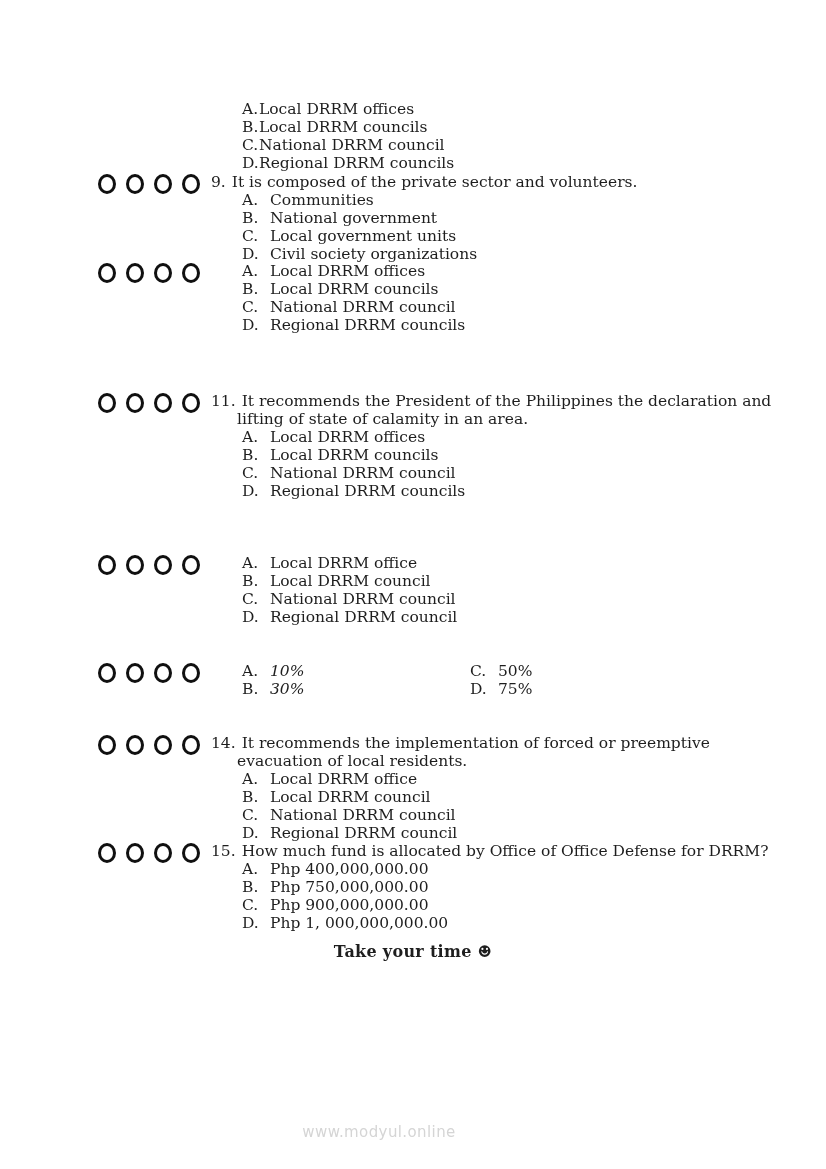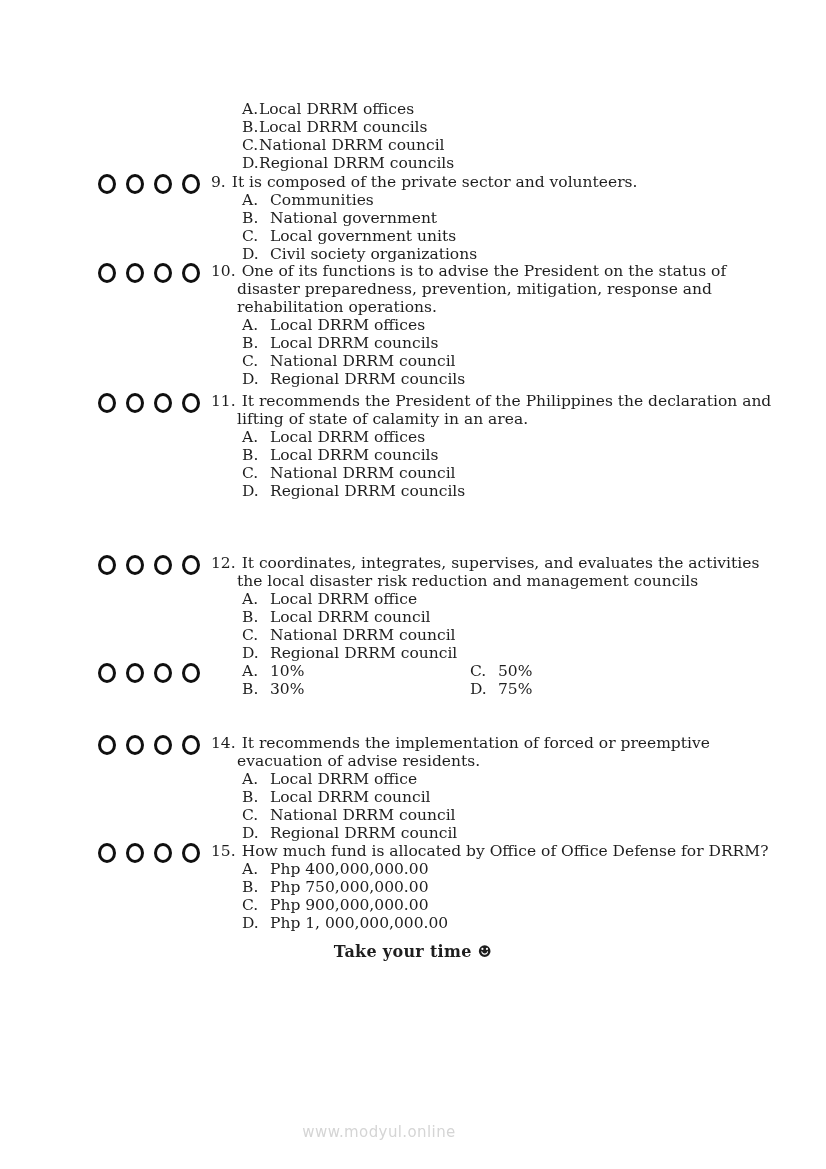--- a/index.html
+++ b/index.html
@@ -9,21 +9,21 @@
     font-size:15.5px; line-height:18px; overflow:hidden;
   }
   .qblock { position:absolute; left:211px; width:600px; }
   .qline { padding-left:26px; text-indent:-26px; }
   .qnum { margin-right:6px; }
   .qtext { white-space:pre-line;margin-top:17px; }
   .opts { margin-left:31px; }
   .opt { display:flex; }
   .letter { flex:0 0 28px; width:28px; }
   .q8 .letter { flex:0 0 17px; width:17px; }
-  .t1 { flex:0 0 200px; width:200px; }
+  .t1 { flex:0 0 200px; width:200px;font-style:italic; }
   .bubbles { position:absolute; left:-113px; top:1px; display:flex; gap:10px; }
   .bubble {
     width:18px; height:20px; box-sizing:border-box; background:#fff;
     border:3px solid #101010; border-radius:50%;
   }
   .closing {
     position:absolute; left:0; top:943px; width:826px; text-align:center;
     font-weight:bold; font-size:16px; letter-spacing:0.3px;
   }
   .footer {
@@ -86,23 +86,20 @@
     </div>
   </div>
 
   <div class="qblock" style="top:262px">
     <div class="bubbles">
       <span class="bubble"></span>
         <span class="bubble"></span>
         <span class="bubble"></span>
         <span class="bubble"></span>
     </div>
-    <div class="qline"><span class="qnum">10.</span><span class="qtext">One of its functions is to advise the President on the status of
-disaster preparedness, prevention, mitigation, response and
-rehabilitation operations.</span></div>
     <div class="opts">
       <div class="opt">
           <span class="letter">A.</span>
           <span>Local DRRM offices</span>
         </div>
       <div class="opt">
           <span class="letter">B.</span>
           <span>Local DRRM councils</span>
         </div>
       <div class="opt">
@@ -145,22 +142,20 @@
     </div>
   </div>
 
   <div class="qblock" style="top:554px">
     <div class="bubbles">
       <span class="bubble"></span>
         <span class="bubble"></span>
         <span class="bubble"></span>
         <span class="bubble"></span>
     </div>
-    <div class="qline"><span class="qnum">12.</span><span class="qtext">It coordinates, integrates, supervises, and evaluates the activities
-the local disaster risk reduction and management councils</span></div>
     <div class="opts">
       <div class="opt">
           <span class="letter">A.</span>
           <span>Local DRRM office</span>
         </div>
       <div class="opt">
           <span class="letter">B.</span>
           <span>Local DRRM council</span>
         </div>
       <div class="opt">
@@ -198,21 +193,21 @@
   </div>
 
   <div class="qblock" style="top:734px">
     <div class="bubbles">
       <span class="bubble"></span>
         <span class="bubble"></span>
         <span class="bubble"></span>
         <span class="bubble"></span>
     </div>
     <div class="qline"><span class="qnum">14.</span><span class="qtext">It recommends the implementation of forced or preemptive
-evacuation of advise residents.</span></div>
+evacuation of local residents.</span></div>
     <div class="opts">
       <div class="opt">
           <span class="letter">A.</span>
           <span>Local DRRM office</span>
         </div>
       <div class="opt">
           <span class="letter">B.</span>
           <span>Local DRRM council</span>
         </div>
       <div class="opt">

